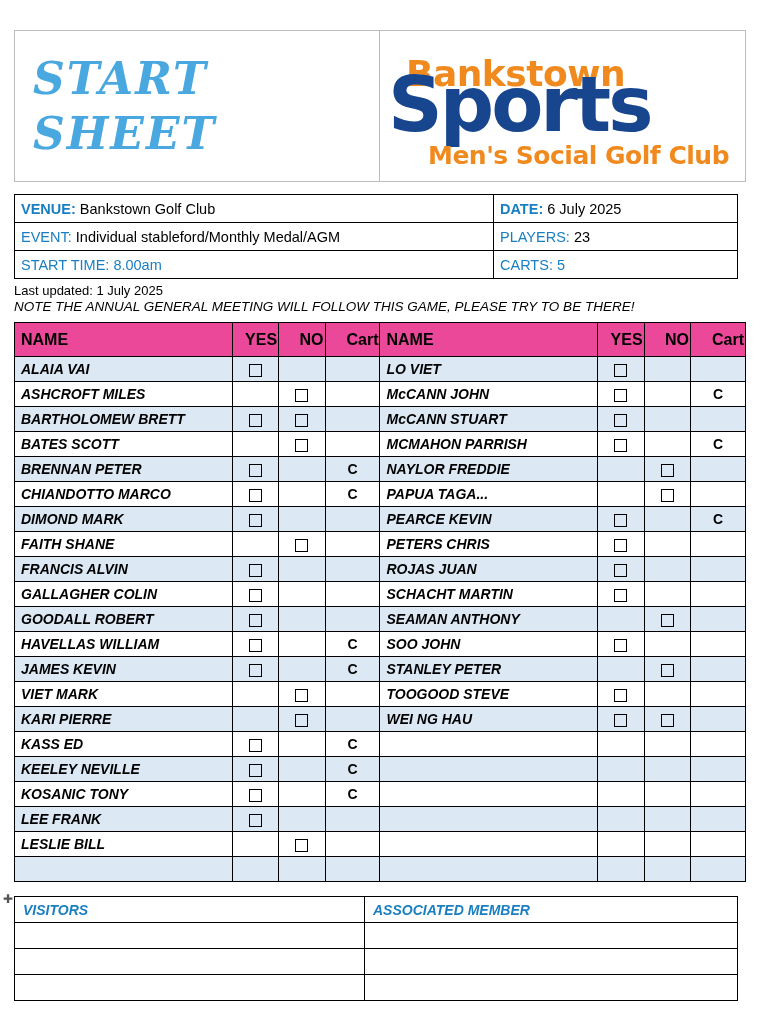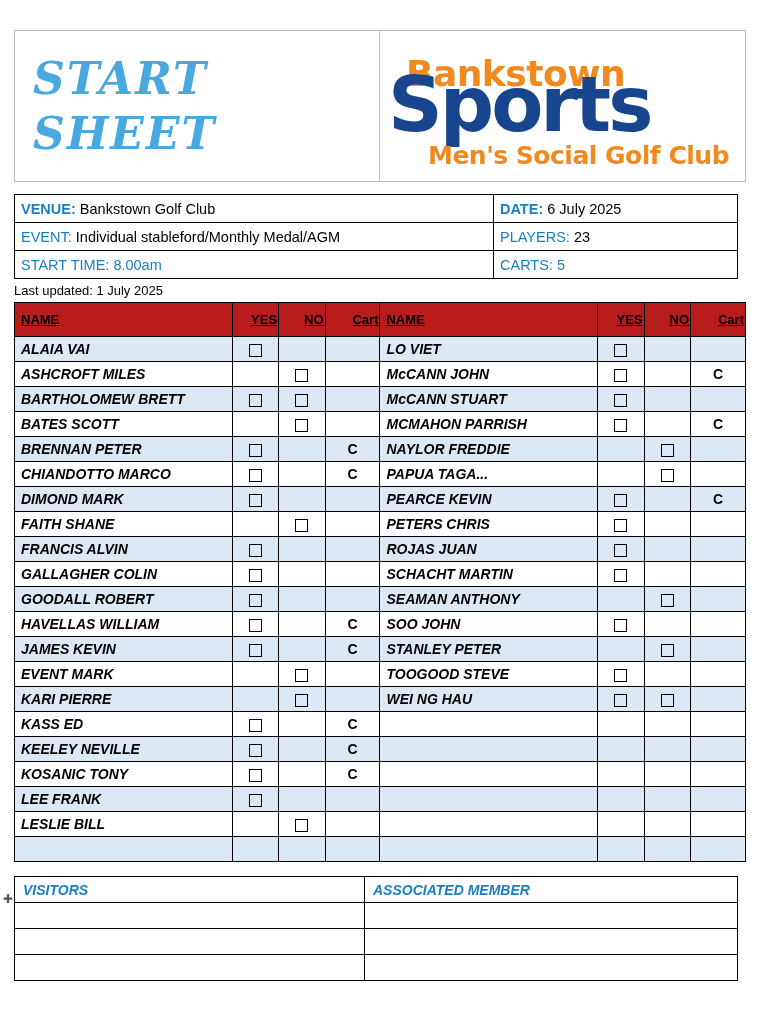--- a/index.html
+++ b/index.html
@@ -137,27 +137,26 @@
     table-layout: fixed;
     margin-top: 4px;
   }
   .players-table th,
   .players-table td {
     border: 1px solid #000;
     height: 25px;
     box-sizing: border-box;
   }
   .players-table th {
-    font-size: 13px;
+    font-size: 16px;
     font-weight: bold;
     text-align: left;
     padding-left: 6px;
     height: 34px;
-    background: #b91c1c;
-    text-decoration: underline;
+    background: #ec4899;
   }
   .players-table th.c {
     text-align: right;
     padding-left: 0;
   }
   td.name {
     font-size: 14px;
     font-weight: bold;
     font-style: italic;
     padding-left: 6px;
@@ -252,20 +251,21 @@
       </td>
       <td>
         <span>CARTS:</span>
         <span>5</span>
       </td>
     </tr>
   </tbody>
     </table>
 
   <div class="last-updated">Last updated: 1 July 2025</div>
+  <div class="note">NOTE THE ANNUAL GENERAL MEETING WILL FOLLOW THIS GAME, PLEASE TRY TO BE THERE!</div>
 
   <table class="players-table">
     <thead>
       <tr>
         <th style="width:206px;">NAME</th>
         <th class="c" style="width:44px;">YES</th>
         <th class="c" style="width:44px;">NO</th>
         <th class="c" style="width:52px;">Cart</th>
         <th style="width:206px;">NAME</th>
         <th class="c" style="width:44px;">YES</th>
@@ -398,21 +398,21 @@
           <td class="name">JAMES KEVIN</td>
           <td class="mark"><span class="chk"></span></td>
           <td class="mark"></td>
           <td class="mark">C</td>
           <td class="name">STANLEY PETER</td>
           <td class="mark"></td>
           <td class="mark"><span class="chk"></span></td>
           <td class="mark"></td>
         </tr>
         <tr>
-          <td class="name">EVENT MARK</td>
+          <td class="name">VIET MARK</td>
           <td class="mark"></td>
           <td class="mark"><span class="chk"></span></td>
           <td class="mark"></td>
           <td class="name">TOOGOOD STEVE</td>
           <td class="mark"><span class="chk"></span></td>
           <td class="mark"></td>
           <td class="mark"></td>
         </tr>
         <tr class="shade">
           <td class="name">KARI PIERRE</td>

